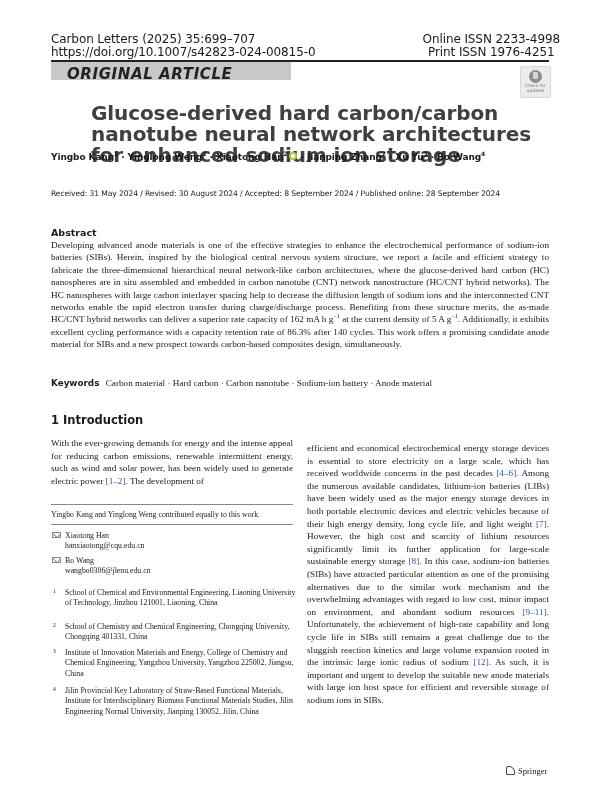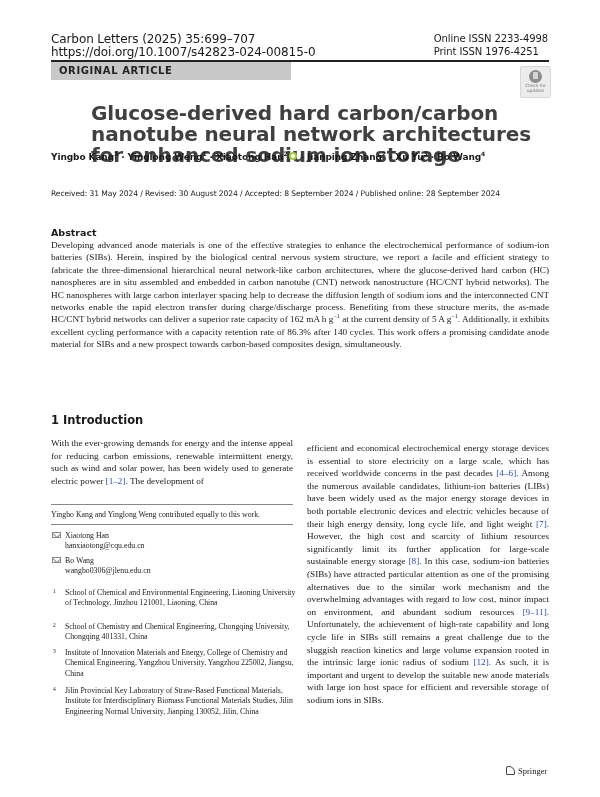--- a/index.html
+++ b/index.html
@@ -3,24 +3,24 @@
 <meta charset="utf-8">
 <style>
   html, body { margin:0; padding:0; background:#f2f2f2; }
   body { width:600px; height:797px; overflow:hidden; }
   .page {
     position:relative; width:600px; height:797px; background:#ffffff;
     font-family:"Liberation Serif", serif; color:#1a1a1a;
   }
   .sans { font-family:"DejaVu Sans", "Liberation Sans", sans-serif; }
   .hdr-left { position:absolute; left:51px; top:33px; font-size:12px; line-height:12.5px; letter-spacing:-0.1px; }
-  .hdr-right { position:absolute; right:52px; top:33px; font-size:10px; line-height:12.5px; text-align:left; letter-spacing:-0.1px; }
+  .hdr-right { position:absolute; right:40px; top:33px; font-size:12px; line-height:12.5px; text-align:center; letter-spacing:-0.1px; }
   .rule-top { position:absolute; left:51px; width:498px; top:60px; height:2px; background:#222; }
   .oa-bar { position:absolute; left:51px; top:62px; width:240px; height:18px; background:#c8c8c8; }
-  .oa-bar span { position:absolute; left:8px; top:3px; font-size:10px; font-weight:bold; letter-spacing:0.6px; color:#222; }
+  .oa-bar span { position:absolute; left:16px; top:3px; font-size:15px; font-weight:bold; letter-spacing:0.6px; color:#222;font-style:italic; }
   .check-badge {
     position:absolute; left:520px; top:66px; width:29px; height:30px;
     background:#ececec; border:1px solid #d8d8d8; border-radius:2px; text-align:center;
   }
   .check-badge .circ { width:13px; height:13px; border-radius:50%; background:#8c8c8c; margin:3px auto 0; position:relative; }
   .check-badge .circ::after { content:""; position:absolute; left:4px; top:2px; width:5px; height:7px; background:#d4d4d4; border-radius:1px; }
   .check-badge .lbl { font-size:4.3px; line-height:4.8px; color:#777; margin-top:1px; }
   .title { position:absolute; left:51px; top:103px; width:470px; font-size:20px; line-height:21px; font-weight:bold; color:#404040; letter-spacing:-0.1px;margin-left:40px; }
   .authors { position:absolute; left:51px; top:150px; font-size:9px; font-weight:bold; letter-spacing:-0.1px; white-space:nowrap; }
   .authors sup { font-size:6px; font-weight:bold; }
@@ -81,20 +81,24 @@
 
   <div class="authors sans" id="authors"><span>Yingbo Kang</span><sup>1</sup><span> · </span><span>Yinglong Weng</span><sup>1</sup><span> · </span><span>Xiaotong Han</span><sup>2</sup><span class="orcid"></span><span> · </span><span>Jianping Zhang</span><sup>2</sup><span> · </span><span>Xu Yu</span><sup>3</sup><span> · </span><span>Bo Wang</span><sup>4</sup></div>
 
   <div class="dates sans">
     <div>Received: 31 May 2024 / Revised: 30 August 2024 / Accepted: 8 September 2024 / Published online: 28 September 2024</div>
   </div>
 
   <div class="abs-h sans">Abstract</div>
   <div class="abs-body"><span>Developing advanced anode materials is one of the effective strategies to enhance the electrochemical performance of sodium-ion batteries (SIBs). Herein, inspired by the biological central nervous system structure, we report a facile and efficient strategy to fabricate the three-dimensional hierarchical neural network-like carbon architectures, where the glucose-derived hard carbon (HC) nanospheres are in situ assembled and embedded in carbon nanotube (CNT) network nanostructure (HC/CNT hybrid networks). The HC nanospheres with large carbon interlayer spacing help to decrease the diffusion length of sodium ions and the interconnected CNT networks enable the rapid electron transfer during charge/discharge process. Benefiting from these structure merits, the as-made HC/CNT hybrid networks can deliver a superior rate capacity of 162 mA h g</span><sup>−1</sup><span> at the current density of 5 A g</span><sup>−1</sup><span>. Additionally, it exhibits excellent cycling performance with a capacity retention rate of 86.3% after 140 cycles. This work offers a promising candidate anode material for SIBs and a new prospect towards carbon-based composites design, simultaneously.</span></div>
 
+  <div class="keywords">
+    <span class="k-lbl sans">Keywords</span>
+    <span>Carbon material · Hard carbon · Carbon nanotube · Sodium-ion battery · Anode material</span>
+  </div>
 
   <div class="sec-h sans">1  Introduction</div>
 
   <div class="col col-left"><span>With the ever-growing demands for energy and the intense appeal for reducing carbon emissions, renewable intermittent energy, such as wind and solar power, has been widely used to generate electric power </span><span class="ref">[1–2]</span><span>. The development of</span></div>
 
   <div class="fn-rule1"></div>
   <div class="fn-note">Yingbo Kang and Yinglong Weng contributed equally to this work.</div>
   <div class="fn-rule2"></div>
 
   <div class="contact" style="top:531px;">

